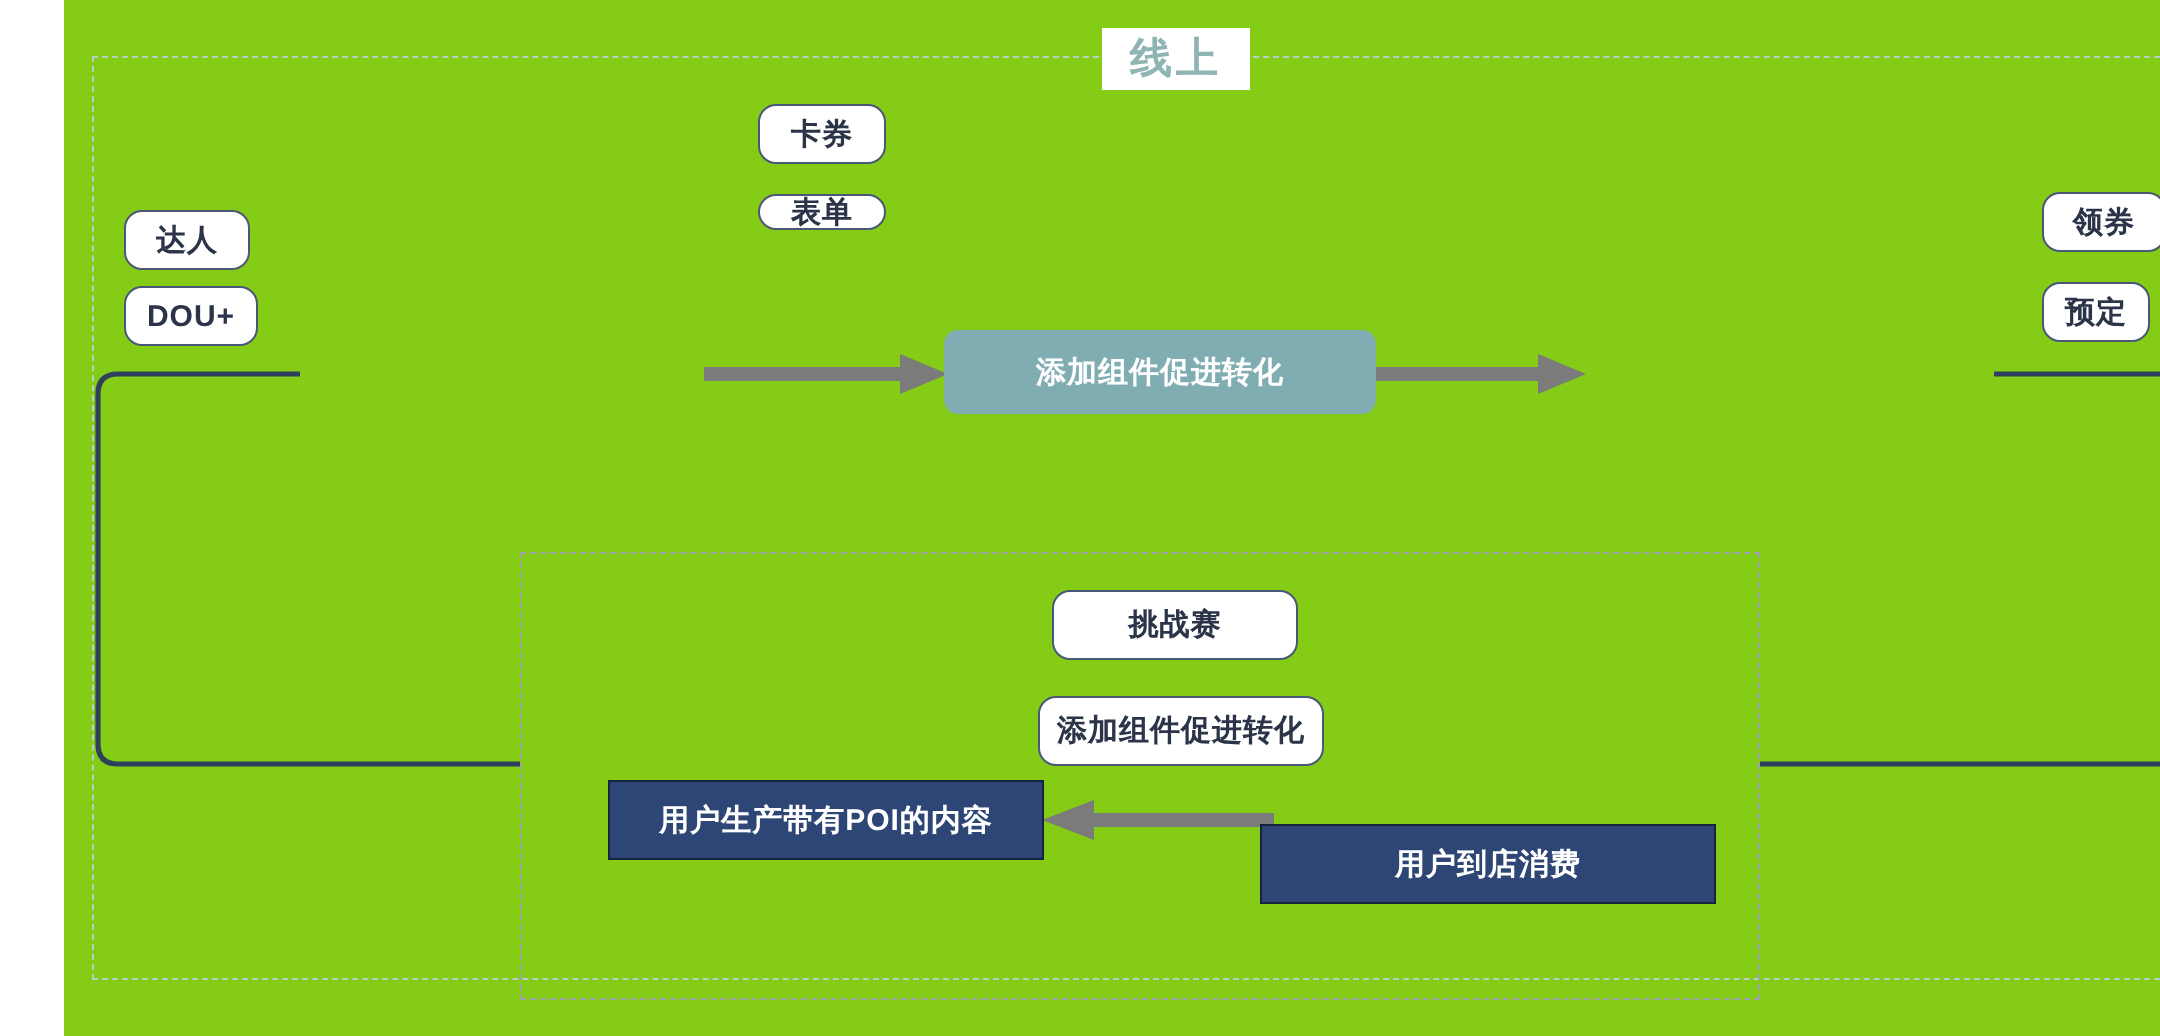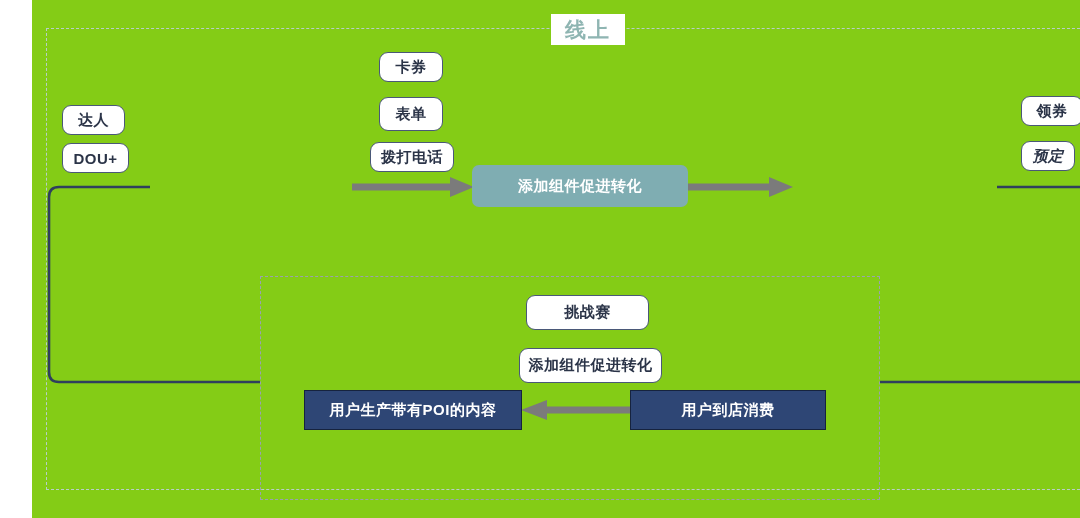--- a/index.html
+++ b/index.html
@@ -93,21 +93,21 @@
   .proc-navy {
     background: #2E4675;
     border: 1px solid #16233f;
     border-radius: 0;
   }
 
   .p-distribute { left: 113px;  top: 165px; width: 210px; height: 42px; }
   .p-component  { left: 440px;  top: 165px; width: 216px; height: 42px; }
   .p-poi        { left: 758px;  top: 165px; width: 212px; height: 42px; }
   .p-produce    { left: 272px;  top: 390px; width: 218px; height: 40px; }
-  .p-consume    { left: 598px;  top: 390px; width: 196px; height: 40px; }
+  .p-consume    { left: 598px;  top: 412px; width: 228px; height: 40px; }
 
   
   .pill {
     position: absolute;
     box-sizing: border-box;
     display: flex;
     align-items: center;
     justify-content: center;
     border: 1.5px solid #4a5878;
     border-radius: 9px;
@@ -115,24 +115,24 @@
     color: #2b3448;
     font-size: 15px;
     font-weight: bold;
     letter-spacing: 0.5px;
     white-space: nowrap;
   }
 
   .pill-daren   { left: 30px;  top: 105px; width: 63px;  height: 30px; }
   .pill-dou     { left: 30px;  top: 143px; width: 67px;  height: 30px; }
   .pill-kajuan  { left: 347px; top: 52px;  width: 64px;  height: 30px; }
-  .pill-biaodan { left: 347px; top: 97px;  width: 64px;  height: 34px; }
+  .pill-biaodan { left: 347px; top: 97px;  width: 64px;  height: 18px; }
   .pill-dadian  { left: 338px; top: 142px; width: 84px;  height: 30px; }
   .pill-lingjuan{ left: 989px; top: 96px;  width: 62px;  height: 30px; }
-  .pill-yuding  { left: 989px; top: 141px; width: 54px;  height: 30px; font-style: italic; }
+  .pill-yuding  { left: 989px; top: 141px; width: 54px;  height: 30px; }
   .pill-tiaozhan{ left: 494px; top: 295px; width: 123px; height: 35px; }
   .pill-saoma   { left: 487px; top: 348px; width: 143px; height: 35px; }
 
   
   .arrow-svg {
     position: absolute;
     pointer-events: none;
   }
 </style>
 </head>
@@ -171,21 +171,20 @@
   <div class="proc proc-teal p-component">添加组件促进转化</div>
 
   <div class="proc proc-navy p-produce">用户生产带有POI的内容</div>
   <div class="proc proc-navy p-consume">用户到店消费</div>
 
   <div class="pill pill-daren">达人</div>
   <div class="pill pill-dou">DOU+</div>
 
   <div class="pill pill-kajuan">卡券</div>
   <div class="pill pill-biaodan">表单</div>
-  <div class="pill pill-dadian">拨打电话</div>
 
   <div class="pill pill-lingjuan">领券</div>
   <div class="pill pill-yuding">预定</div>
 
   <div class="pill pill-tiaozhan">挑战赛</div>
   <div class="pill pill-saoma">添加组件促进转化</div>
 
 </div>
 
 </body></html>

